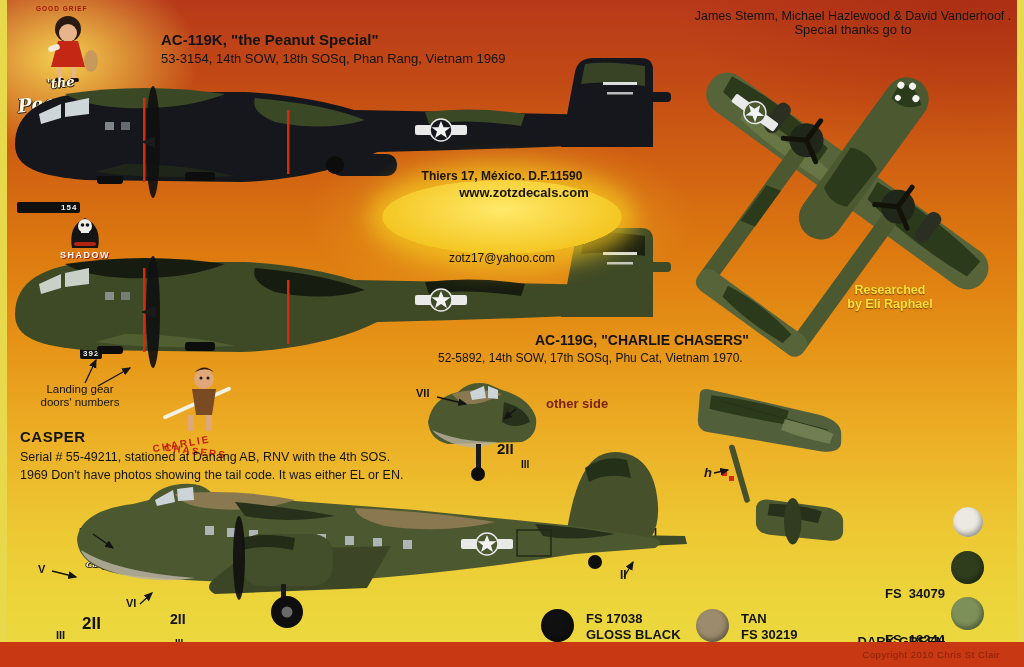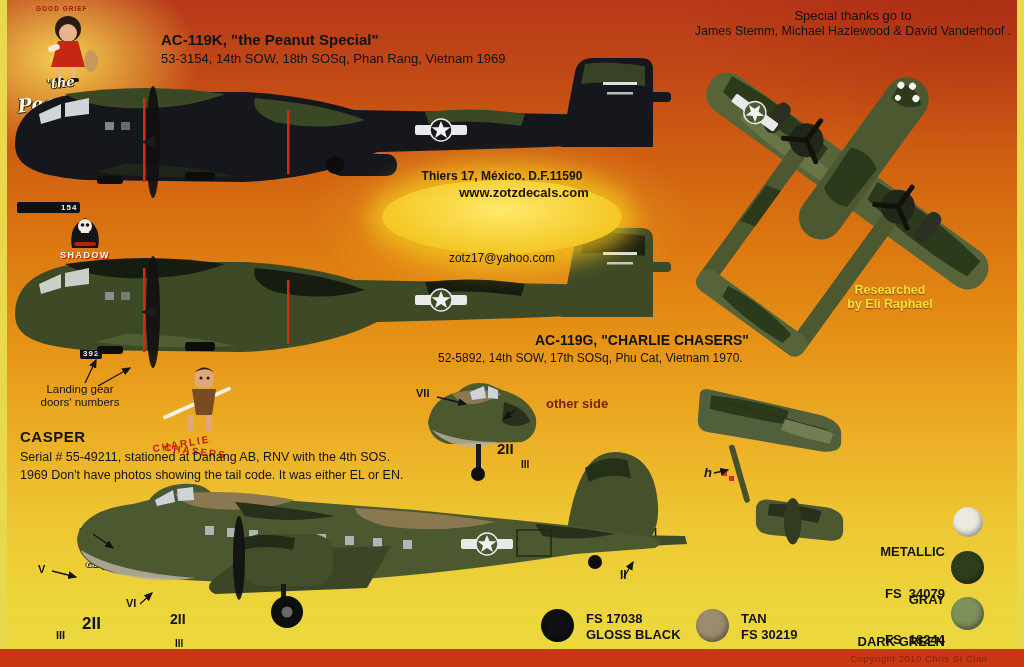--- a/index.html
+++ b/index.html
@@ -25,22 +25,22 @@
   .oval{
     position:absolute;left:382px;top:180px;width:240px;height:74px;border-radius:50%;
     background:radial-gradient(ellipse at 50% 40%, #ffe96a, #f3c51f 75%);
     box-shadow:0 0 22px 14px rgba(243,197,31,.75);
     display:flex;flex-direction:column;align-items:center;justify-content:center;z-index:4;
   }
   .oval div{line-height:1.35;color:#191405;}
   .plane{position:absolute;z-index:2;}
   .plane-k{--c-base:#15171c;--c-patch:#3b4826;--c-patch2:#232d18;--c-glass:#cfd6da;--pod-o:1;}
   .plane-g{--c-base:#3e4926;--c-patch:#161c10;--c-patch2:#5a6838;--c-glass:#c8d0c8;--pod-o:0;}
-  .footerbar{position:absolute;left:0;right:0;bottom:0;height:18px;background:#c83812;z-index:10;
-             display:flex;align-items:center;justify-content:flex-end;padding-right:36px;box-sizing:border-box;}
+  .footerbar{position:absolute;left:0;right:0;bottom:0;height:25px;background:#c83812;z-index:10;
+             display:flex;align-items:center;justify-content:flex-end;padding-right:24px;box-sizing:border-box;}
   .footerbar div{font-size:9.5px;color:#872309;letter-spacing:.5px;}
   .chip-text{position:absolute;font-weight:bold;font-size:13px;line-height:1.25;color:#131313;}
   svg{display:block;}
 </style>
 </head>
 <body>
 
 <svg width="0" height="0" style="position:absolute" aria-hidden="true">
   <defs>
     <g id="star-insignia">
@@ -98,22 +98,22 @@
   </svg>
   <div class="lbl" style="left:8px;top:76px;width:110px;text-align:center;transform:rotate(-6deg);">
     <div class="script" style="font-size:13px;">'the</div>
     <div class="script" style="font-size:19px;">Pea~nut</div>
     <div class="script" style="font-size:19px;">Special'</div>
   </div>
 
   <div class="lbl b" style="left:161px;top:31px;font-size:15px;">AC-119K, "the Peanut Special"</div>
   <div class="lbl" style="left:161px;top:52px;font-size:13px;">53-3154, 14th SOW, 18th SOSq,  Phan Rang, Vietnam 1969</div>
   <div class="lbl" style="left:692px;top:9px;width:322px;text-align:center;">
+    <div style="font-size:12.5px;">James Stemm, Michael Hazlewood &amp; David Vanderhoof .</div>
     <div style="font-size:13px;">Special  thanks go to</div>
-    <div style="font-size:12.5px;">James Stemm, Michael Hazlewood &amp; David Vanderhoof .</div>
   </div>
 
   <svg class="plane plane-k" style="left:5px;top:52px;" width="668" height="185" viewBox="0 0 668 185">
     <use href="#c119"></use>
   </svg>
   <div class="lbl script" style="left:88px;top:163px;font-size:7px;transform:rotate(-4deg);">'the Pea~nut Special'</div>
   <div class="chipnum" style="left:17px;top:202px;padding-left:44px;">154</div>
 
   <div class="oval">
     <div class="b" style="font-size:12px;">Thiers 17, México. D.F.11590</div>
@@ -274,24 +274,20 @@
     <line x1="30" y1="16" x2="140" y2="46" stroke="#28321a" stroke-width="1"></line>
     <path d="M66,128 Q66,116 80,118 L140,126 Q156,130 156,140 L156,150 Q156,162 140,160 L80,154 Q66,152 66,142 Z" fill="#4c5830"></path>
     <path d="M80,122 Q110,122 134,130 L130,142 Q100,136 78,134 Z" fill="#26301a"></path>
     <ellipse cx="104" cy="140" rx="9" ry="24" fill="#323c20"></ellipse>
     <rect x="46" y="60" width="6" height="62" rx="3" fill="#46512c" transform="rotate(-16 49 91)"></rect>
   </svg>
   <div class="lbl b" style="left:704px;top:466px;font-size:13px;font-style:italic;">h</div>
   <div class="lbl" style="left:722px;top:471px;width:5px;height:5px;background:#d42b10;"></div>
   <div class="lbl" style="left:729px;top:476px;width:5px;height:5px;background:#d42b10;"></div>
 
-  <div class="chip-text pre" style="left:845px;top:511px;width:100px;text-align:right;">
-    <div>METALLIC</div>
-    <div>GRAY</div>
-  </div>
   <div class="circle" style="left:953px;top:507px;width:30px;height:30px;background:#ece9e2;"></div>
 
   <div class="chip-text pre" style="left:845px;top:553px;width:100px;text-align:right;">
     <div>FS  34079</div>
     <div>DARK GREEN</div>
   </div>
   <div class="circle" style="left:951px;top:551px;width:33px;height:33px;background:#2f3d1c;"></div>
 
   <div class="chip-text pre" style="left:845px;top:599px;width:100px;text-align:right;">
     <div>FS  18244</div>

